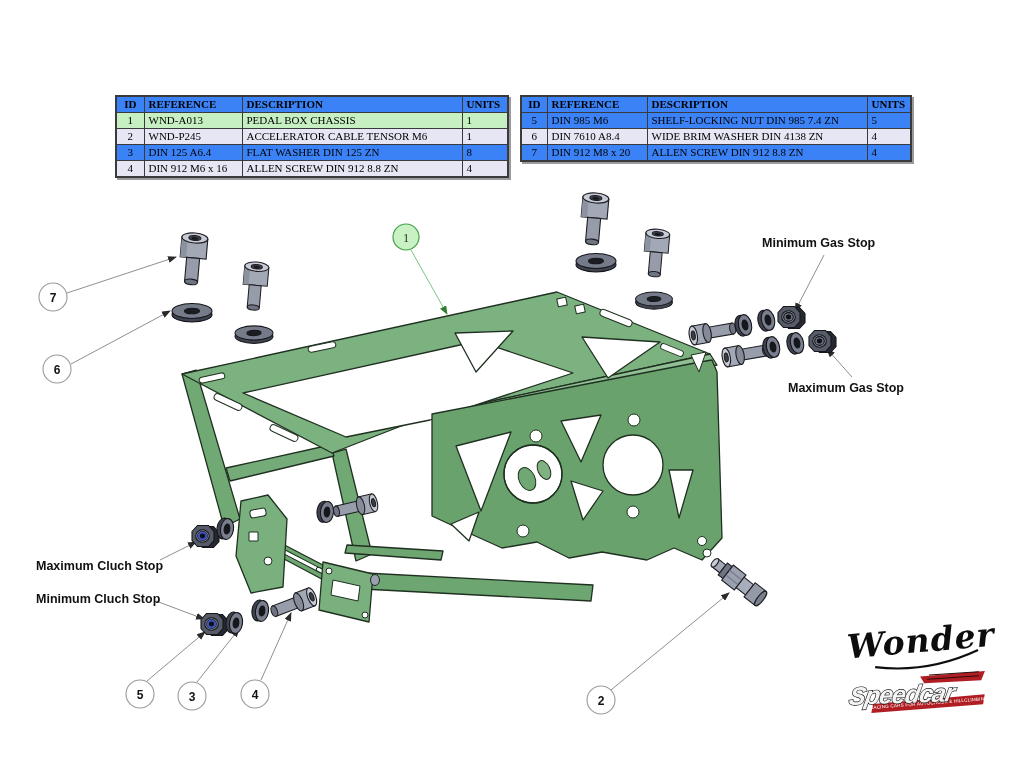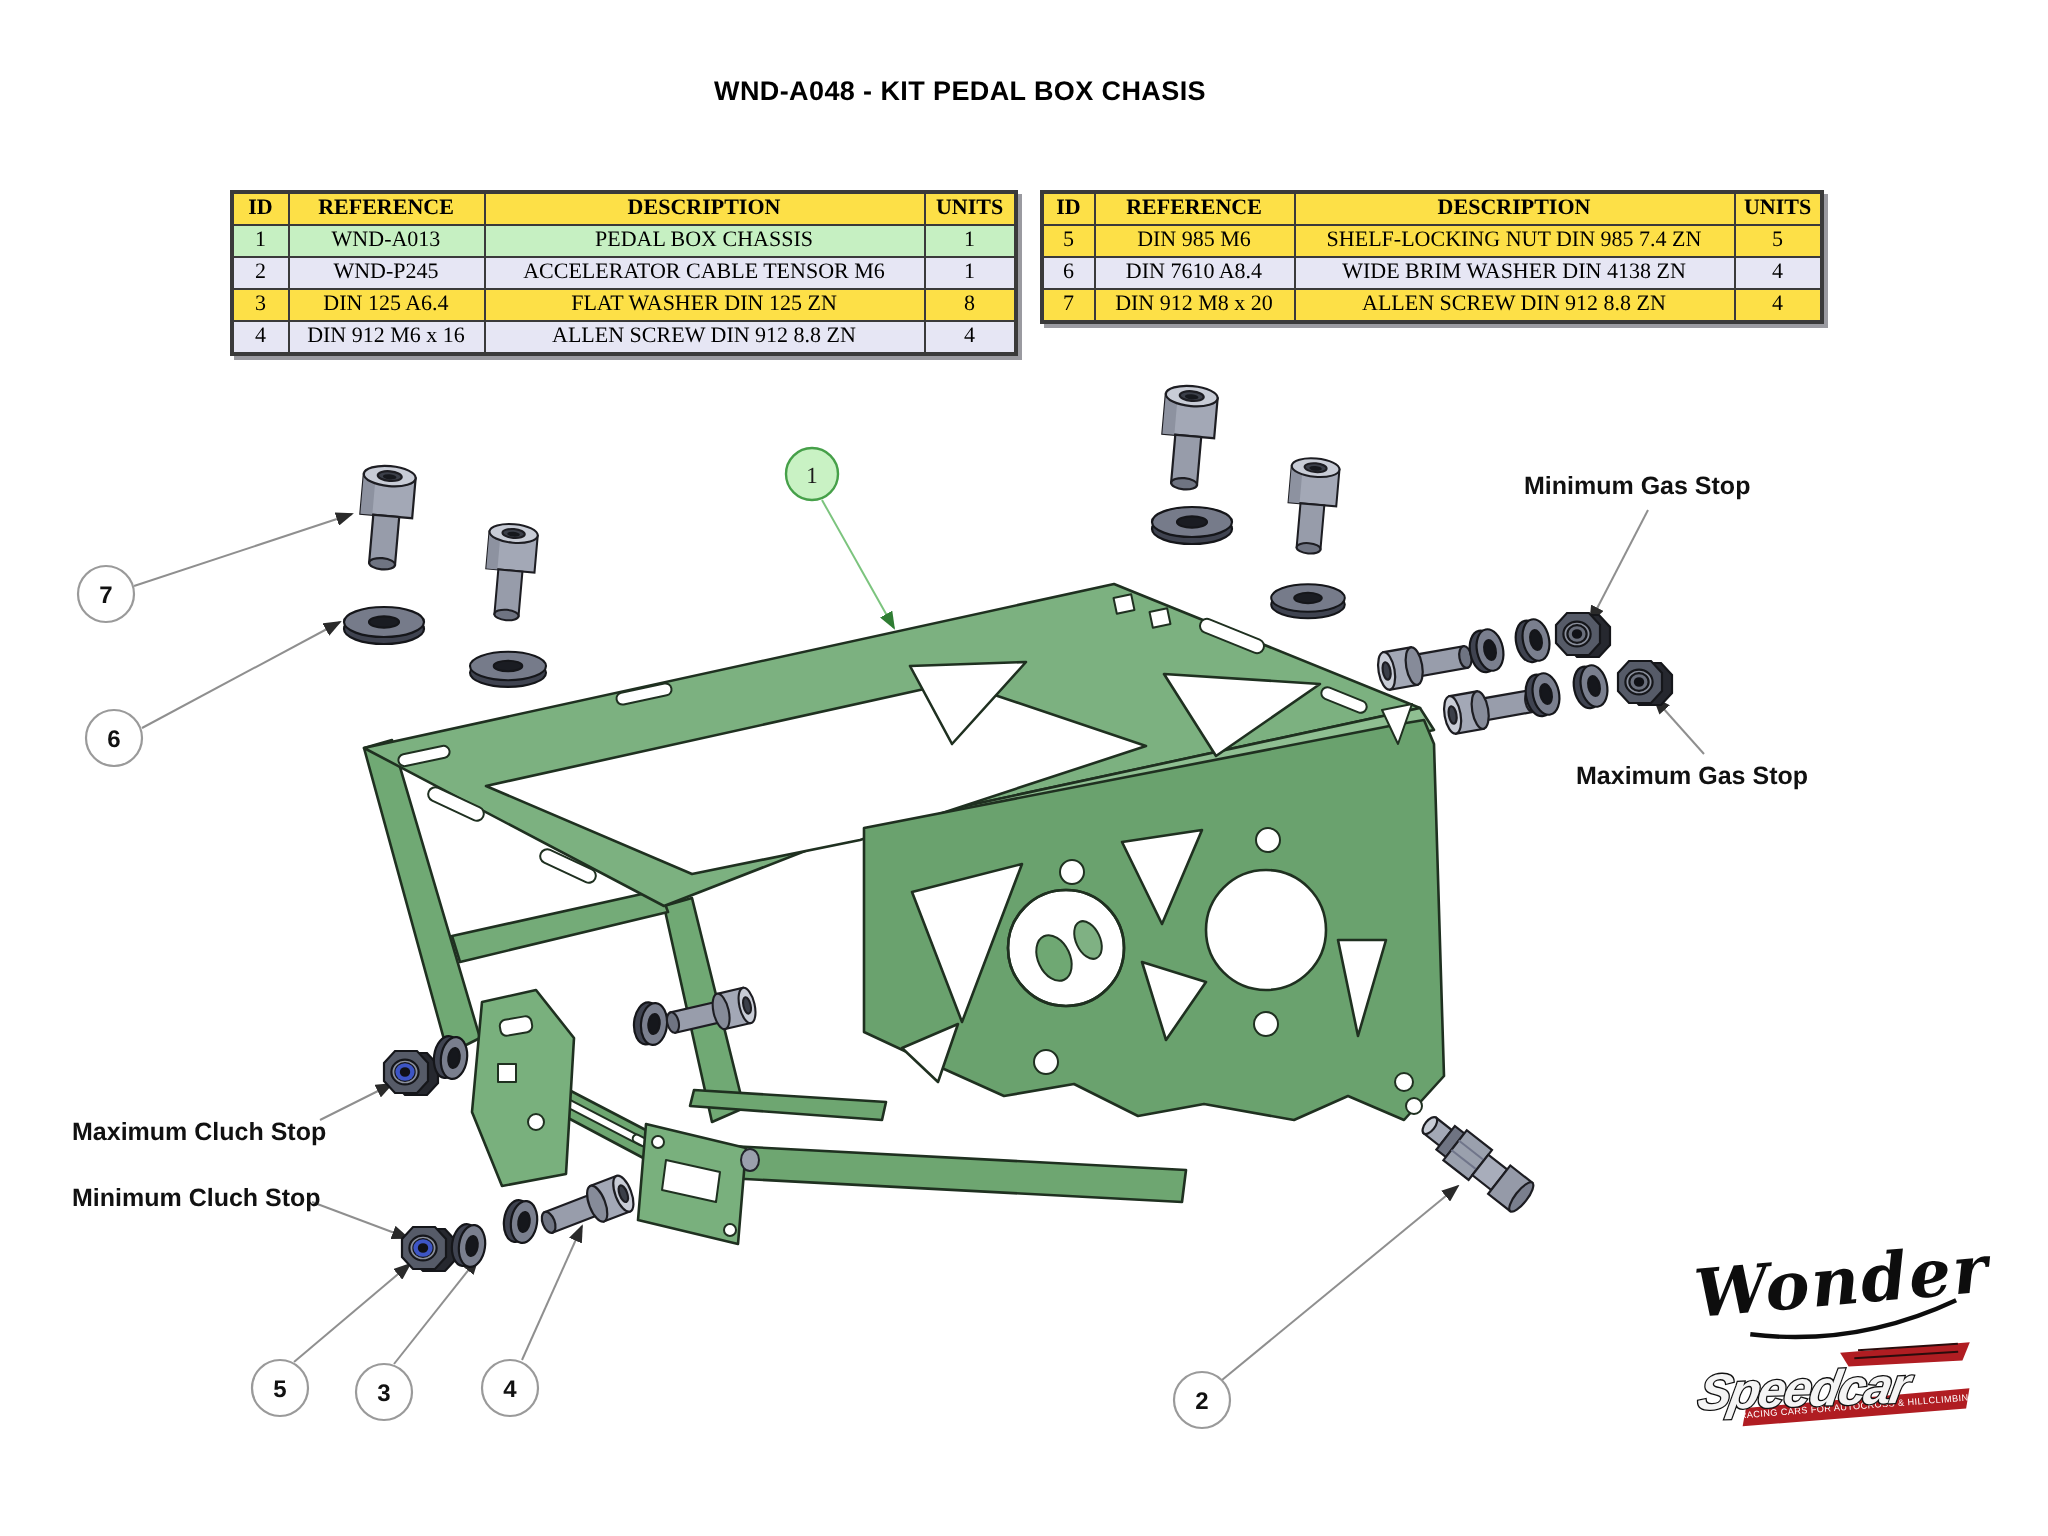--- a/index.html
+++ b/index.html
@@ -1,35 +1,34 @@
 <!DOCTYPE html>
 <html><head>
 <meta charset="utf-8">
 <style>
   html,body{margin:0;padding:0;background:#fff;}
   .stage{position:relative;width:1024px;height:768px;background:#fff;overflow:hidden;font-family:"Liberation Sans",sans-serif;}
   .title{position:absolute;left:0;top:38px;width:960px;text-align:center;font-weight:bold;font-size:13.5px;letter-spacing:.2px;color:#000;}
-  table.bom{position:absolute;border-collapse:collapse;table-layout:fixed;font-family:"Liberation Serif",serif;font-size:11px;color:#000;border:2px solid #3a3a3a;box-shadow:2px 2px 0 #9a9aa0;background:#fde047;}
-  .bom th,.bom td{border:1px solid #3a3a3a;padding:0 4px;height:15px;line-height:15px;white-space:nowrap;overflow:hidden;text-align:center;font-weight:normal;}
+  table.bom{position:absolute;border-collapse:collapse;table-layout:fixed;font-family:"Liberation Serif",serif;font-size:11px;color:#000;border:2px solid #3a3a3a;box-shadow:2px 2px 0 #9a9aa0;background:#3b82f6;}
+  .bom th,.bom td{border:1px solid #3a3a3a;padding:0 4px;height:15px;line-height:15px;white-space:nowrap;overflow:hidden;text-align:left;font-weight:normal;}
   .bom th{font-weight:bold;}
   .bom .c-id{text-align:center;padding:0 2px;}
   .bom .r-hl{background:#c6f0c2;}
   .bom .r-alt{background:#e6e6f4;}
   .bom.left{left:115px;top:95px;}
   .bom.right{left:520px;top:95px;}
   svg.scene{position:absolute;left:0;top:0;}
   .lbl{font-family:"Liberation Sans",sans-serif;font-weight:bold;font-size:12.5px;fill:#111;}
   .callout-num{font-family:"Liberation Sans",sans-serif;font-weight:bold;font-size:12px;fill:#111;}
 </style>
 </head>
 <body>
 
 <div class="stage">
 
-  <div class="title">WND-A048 - KIT PEDAL BOX CHASIS</div>
 
   <table class="bom left">
     <colgroup>
         <col style="width:28px">
         <col style="width:98px">
         <col style="width:220px">
         <col style="width:46px">
       </colgroup>
     <thead>
       <tr>

